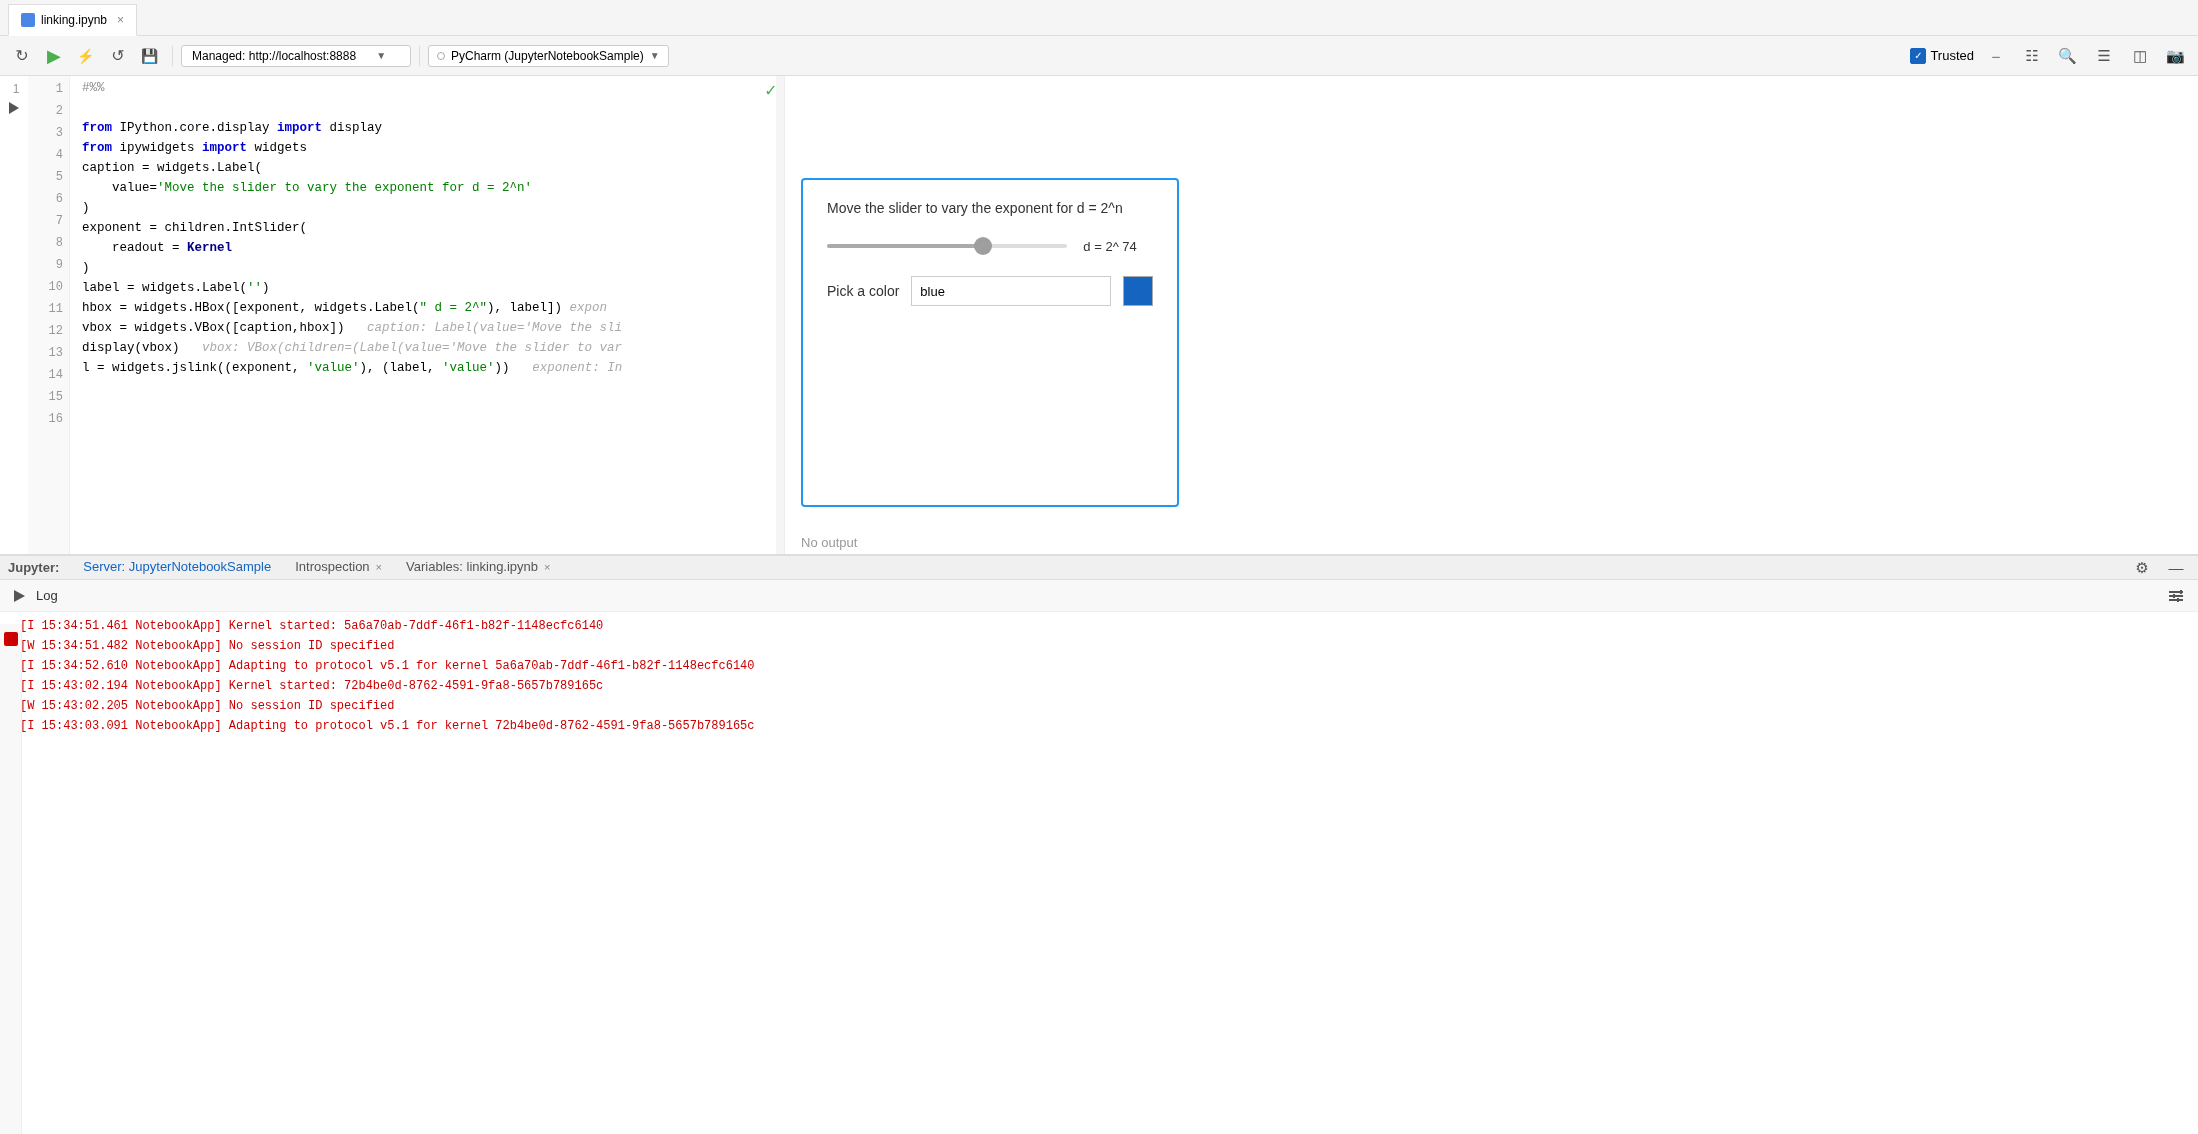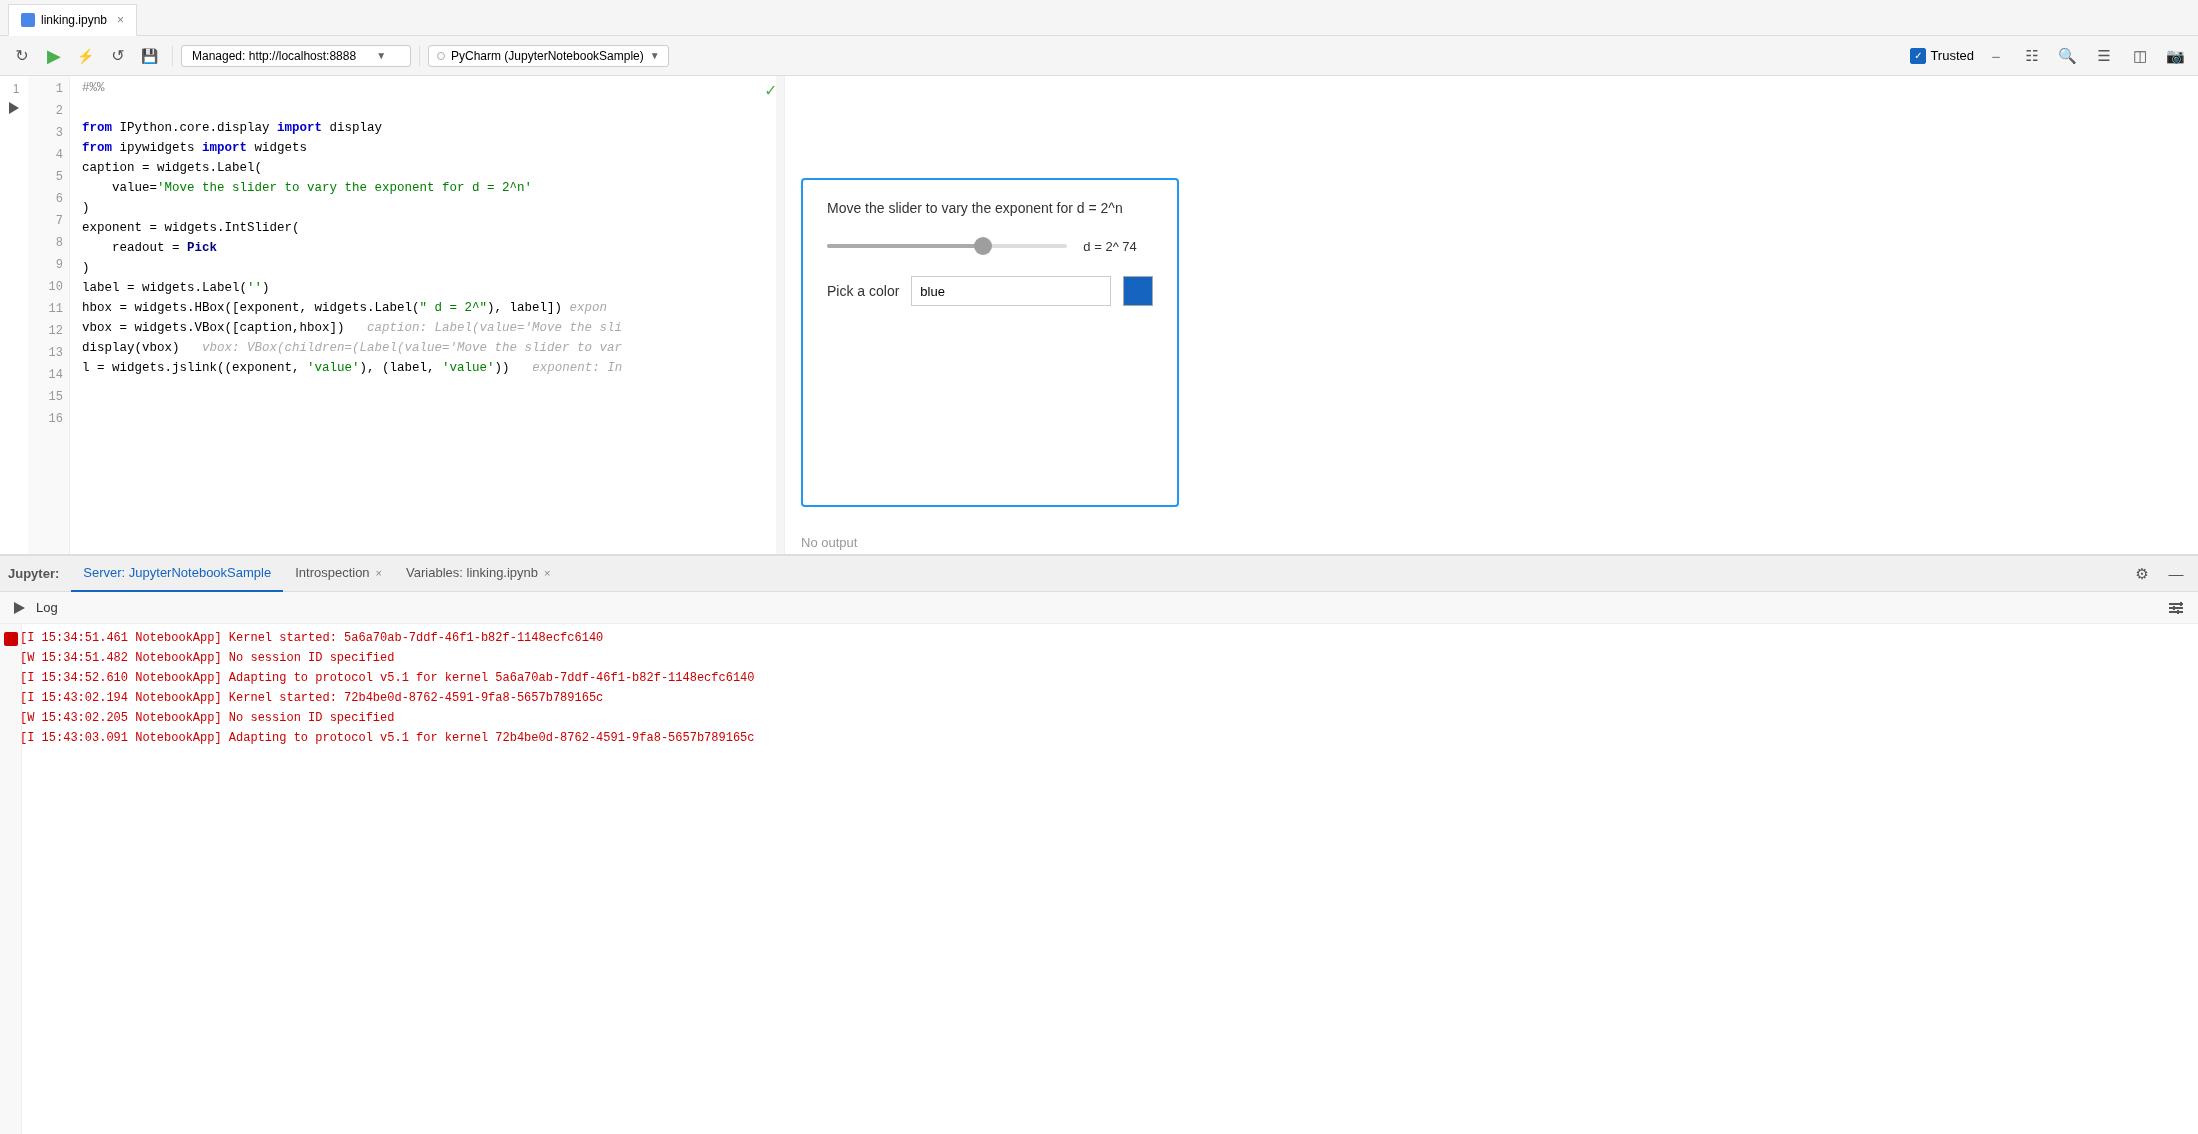--- a/index.html
+++ b/index.html
@@ -295,21 +295,21 @@
       border-top: 2px solid #ddd;
       display: flex;
       flex-direction: column;
     }
 
     .bottom-tabs {
       display: flex;
       align-items: center;
       background: #f0f0f0;
       border-bottom: 1px solid #ddd;
-      height: 36px;
+      height: 24px;
       padding: 0 8px;
       gap: 0;
     }
 
     .bottom-tab-label {
       font-size: 13px;
       color: #555;
       font-weight: 600;
       margin-right: 12px;
     }
@@ -485,24 +485,24 @@
           <span class="kw">from</span> <span style="color:#000">ipywidgets</span> <span class="kw">import</span> <span style="color:#000">widgets</span>
         </div>
         <div class="log-line">
           <span style="color:#000">caption = widgets.Label(</span>
         </div>
         <div class="log-line">
           &nbsp;&nbsp;&nbsp;&nbsp;<span style="color:#000">value=</span><span style="color:#008000">'Move the slider to vary the exponent for d = 2^n'</span>
         </div>
         <div class="log-line">)</div>
         <div class="log-line">
-          <span style="color:#000">exponent = widgets.IntSlider(</span>
+          <span style="color:#000">exponent = children.IntSlider(</span>
         </div>
         <div class="log-line">
-          &nbsp;&nbsp;&nbsp;&nbsp;<span style="color:#000">readout = </span><span style="color:#000080; font-weight:bold;">Pick</span>
+          &nbsp;&nbsp;&nbsp;&nbsp;<span style="color:#000">readout = </span><span style="color:#000080; font-weight:bold;">Kernel</span>
         </div>
         <div class="log-line">)</div>
         <div class="log-line">
           <span style="color:#000">label = widgets.Label(</span><span style="color:#008000">''</span><span style="color:#000">)</span>
         </div>
         <div class="log-line" style="white-space:nowrap; overflow:hidden;">
           <span style="color:#000">hbox = widgets.HBox([exponent, widgets.Label(</span><span style="color:#008000">" d = 2^"</span><span style="color:#000">), label])</span>&nbsp;<span style="color:#aaa; font-style:italic;">expon</span>
         </div>
         <div class="log-line" style="white-space:nowrap; overflow:hidden;">
           <span style="color:#000">vbox = widgets.VBox([caption,hbox])</span>&nbsp;&nbsp;&nbsp;<span style="color:#aaa; font-style:italic;">caption: Label(value='Move the sli</span>

